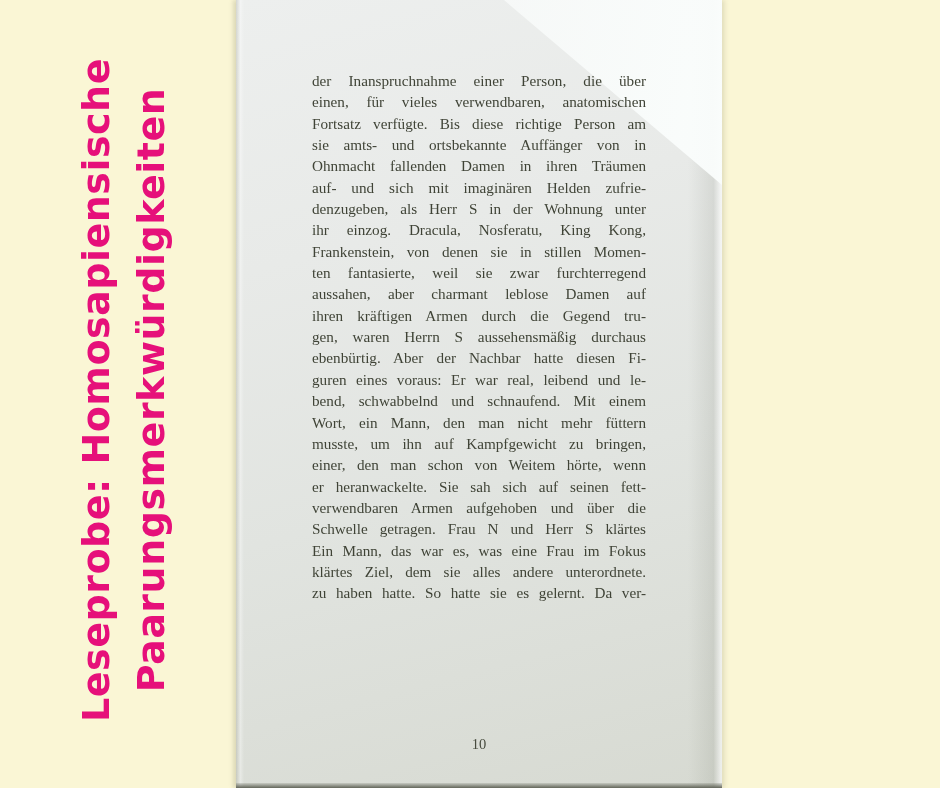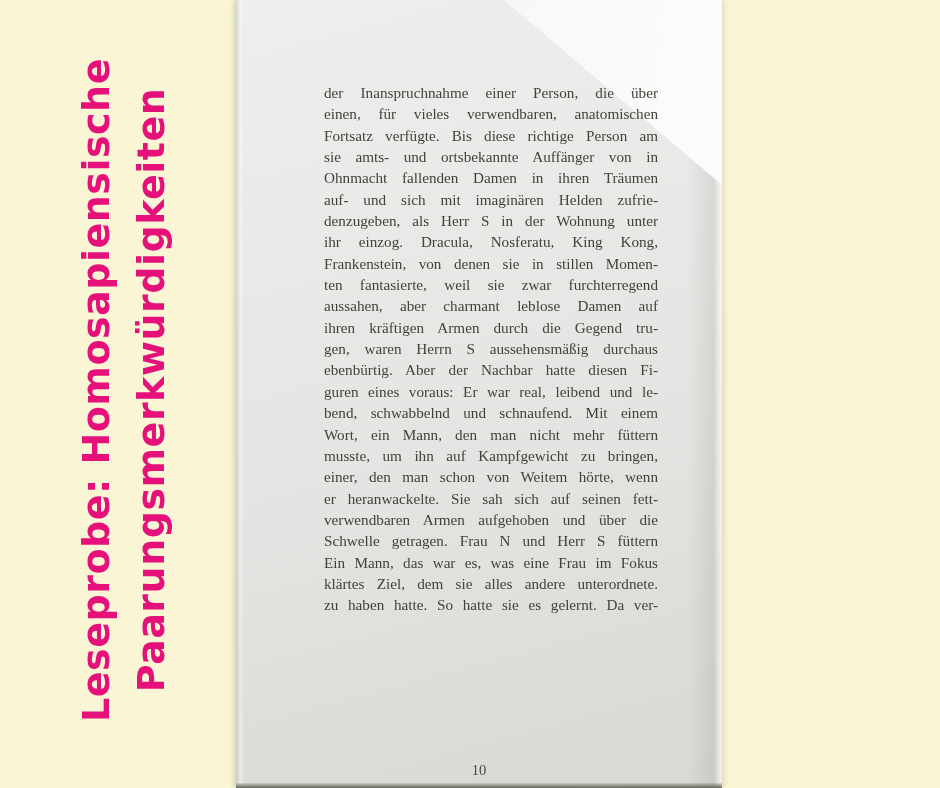--- a/index.html
+++ b/index.html
@@ -57,42 +57,40 @@
   
   .page-bottom-shadow {
     position: absolute; left: 0; bottom: 0;
     width: 100%; height: 5px;
     background: linear-gradient(to bottom, rgba(90,94,80,0.15), #63665a);
   }
 
   
   .text-block {
     position: absolute;
-    left: 88px; top: 70px;
+    left: 76px; top: 70px;
     width: 334px;
     color: #3f4336;
     font-size: 15.2px;
     line-height: 21.35px;
-    margin-top: 12px;
   }
   .tline {
     height: 21.35px;
     overflow: hidden;
     text-align: justify;
     text-align-last: justify;
     -moz-text-align-last: justify;
   }
   .page-number {
     position: absolute;
     left: 0; top: 736px;
     width: 100%;
     text-align: center;
     font-size: 14.5px;
     color: #474b3e;
-    margin-top: 26px;
   }
 </style>
 </head>
 <body style="background: rgb(250, 246, 213);">
 
 <div class="promo-title" style="color: rgb(230, 16, 122);">
   <div>Leseprobe: Homosapiensische</div>
   <div>Paarungsmerkwürdigkeiten</div>
 </div>
 
@@ -116,21 +114,21 @@
       <div class="tline">ihren kräftigen Armen durch die Gegend tru-</div>
       <div class="tline">gen, waren Herrn S aussehensmäßig durchaus</div>
       <div class="tline">ebenbürtig. Aber der Nachbar hatte diesen Fi-</div>
       <div class="tline">guren eines voraus: Er war real, leibend und le-</div>
       <div class="tline">bend, schwabbelnd und schnaufend. Mit einem</div>
       <div class="tline">Wort, ein Mann, den man nicht mehr füttern</div>
       <div class="tline">musste, um ihn auf Kampfgewicht zu bringen,</div>
       <div class="tline">einer, den man schon von Weitem hörte, wenn</div>
       <div class="tline">er heranwackelte. Sie sah sich auf seinen fett-</div>
       <div class="tline">verwendbaren Armen aufgehoben und über die</div>
-      <div class="tline">Schwelle getragen. Frau N und Herr S füttern</div>
+      <div class="tline">Schwelle getragen. Frau N und Herr S klärtes</div>
       <div class="tline">Ein Mann, das war es, was eine Frau im Fokus</div>
       <div class="tline">klärtes Ziel, dem sie alles andere unterordnete.</div>
       <div class="tline">zu haben hatte. So hatte sie es gelernt. Da ver-</div>
     </div>
 
   <div class="page-number">10</div>
   <div class="page-bottom-shadow"></div>
 </div>
 
 </body></html>

